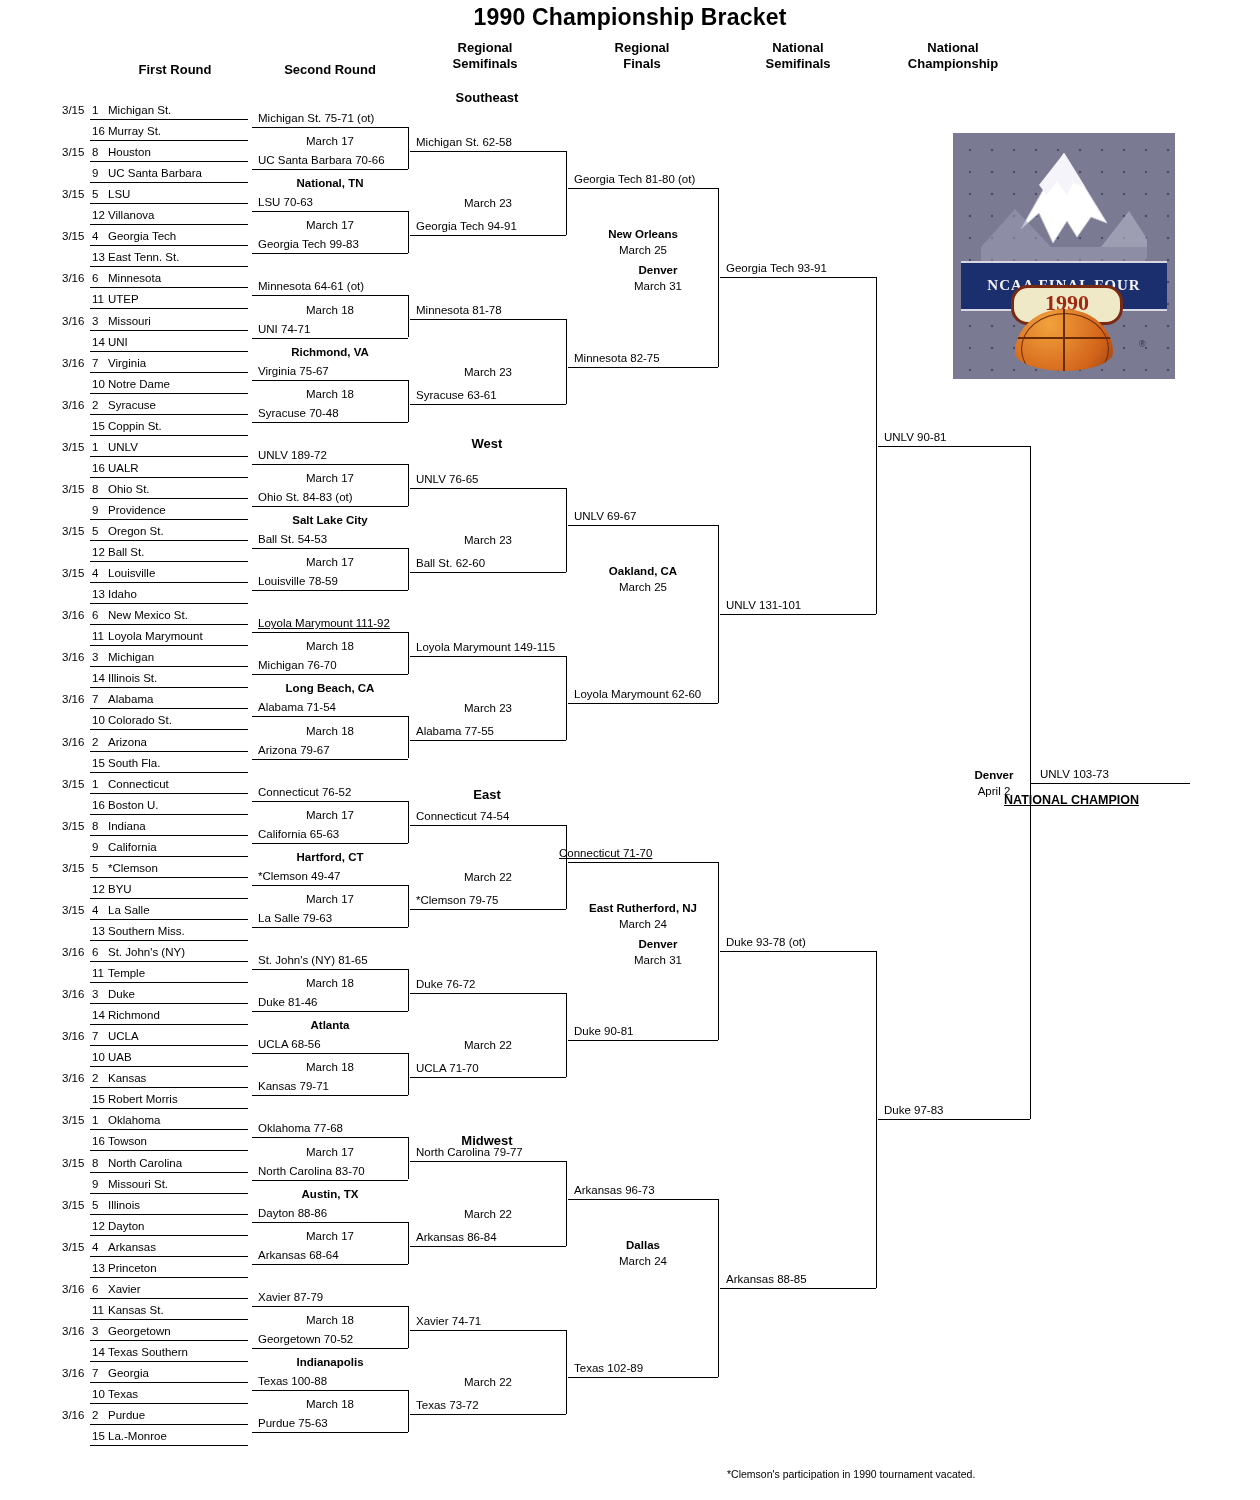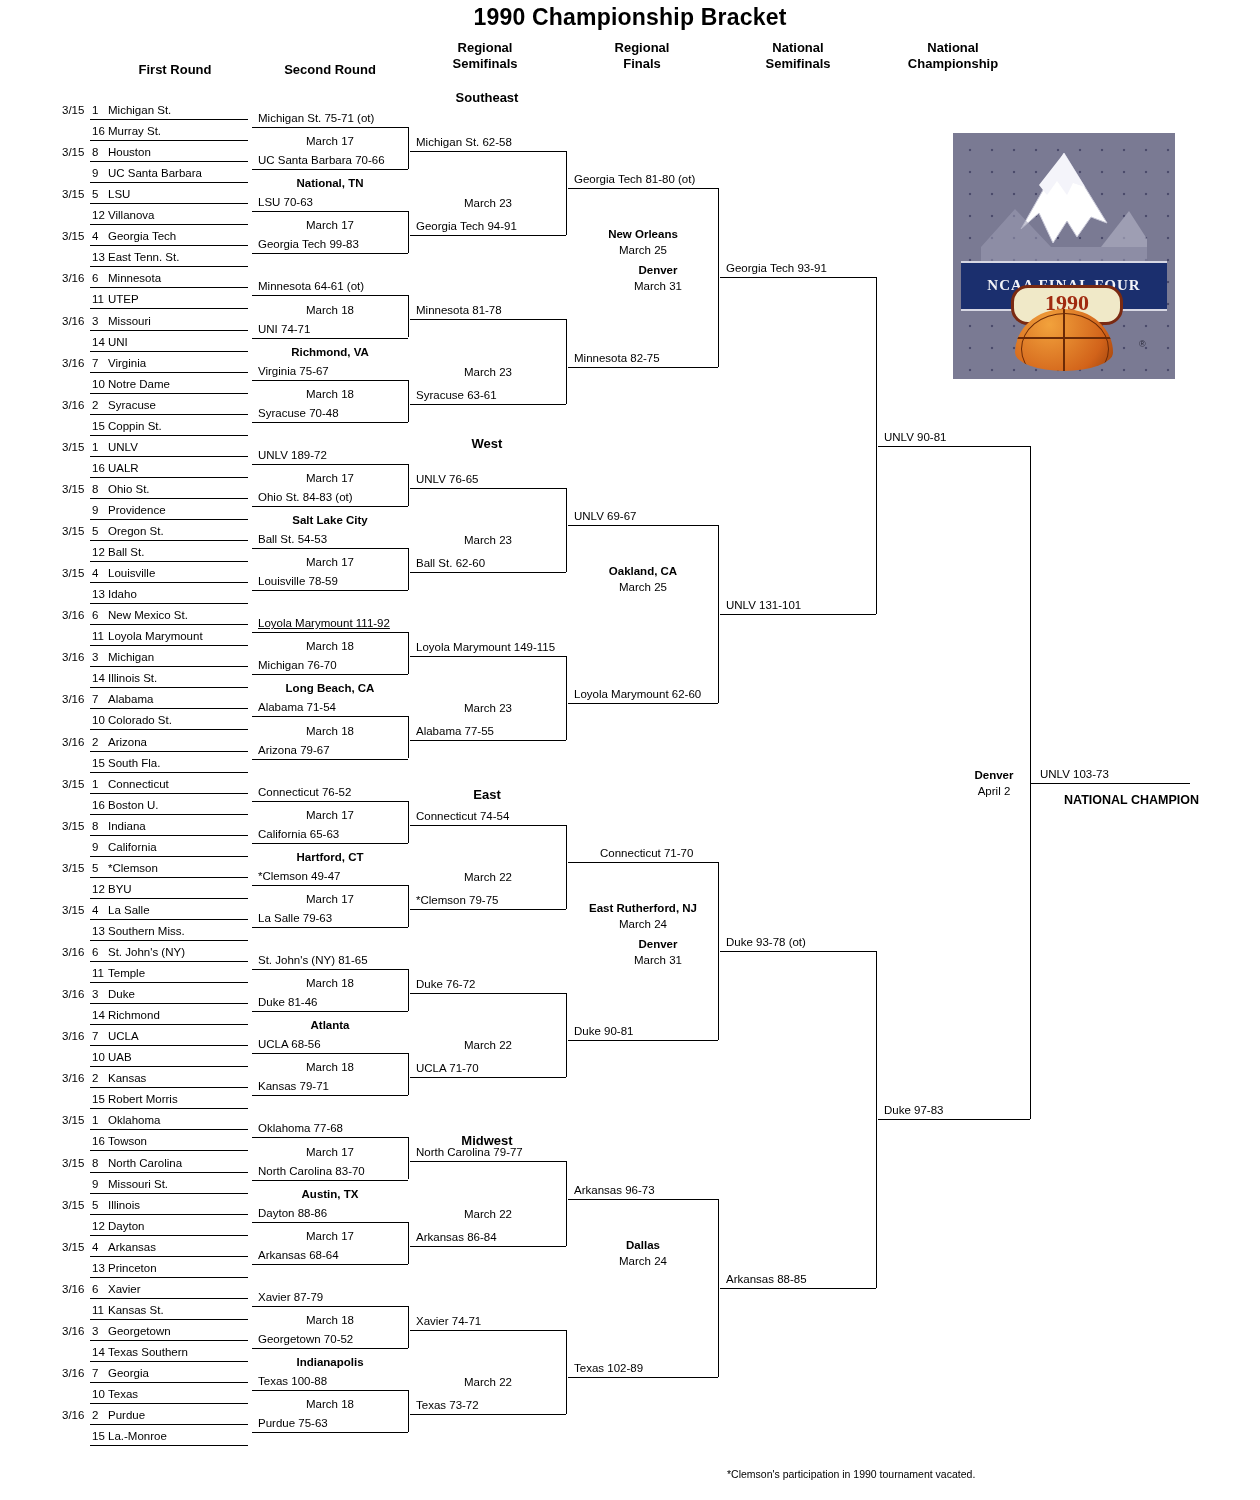--- a/index.html
+++ b/index.html
@@ -602,21 +602,21 @@
     <div class="site" style="left:568px;top:228.15px;width:150px;">New Orleans</div>
     <div class="sdate" style="left:568px;top:244.15px;width:150px;">March 25</div>
     <div class="score" style="left:574px;top:351.54999999999995px;">Minnesota 82-75</div>
     <div class="hline" style="left:568px;top:366.54999999999995px;width:150px;"></div>
     <div class="score" style="left:574px;top:509.95000000000005px;">UNLV 69-67</div>
     <div class="hline" style="left:568px;top:524.95px;width:150px;"></div>
     <div class="site" style="left:568px;top:564.95px;width:150px;">Oakland, CA</div>
     <div class="sdate" style="left:568px;top:580.95px;width:150px;">March 25</div>
     <div class="score" style="left:574px;top:688.35px;">Loyola Marymount 62-60</div>
     <div class="hline" style="left:568px;top:703.35px;width:150px;"></div>
-    <div class="score" style="left:600px;top:846.75px;">Connecticut 71-70</div>
+    <div class="score" style="left:559px;top:846.75px;text-decoration:underline;">Connecticut 71-70</div>
     <div class="hline" style="left:568px;top:861.75px;width:150px;"></div>
     <div class="site" style="left:568px;top:901.75px;width:150px;">East Rutherford, NJ</div>
     <div class="sdate" style="left:568px;top:917.75px;width:150px;">March 24</div>
     <div class="score" style="left:574px;top:1025.15px;">Duke 90-81</div>
     <div class="hline" style="left:568px;top:1040.15px;width:150px;"></div>
     <div class="score" style="left:574px;top:1183.5500000000002px;">Arkansas 96-73</div>
     <div class="hline" style="left:568px;top:1198.5500000000002px;width:150px;"></div>
     <div class="site" style="left:568px;top:1238.5500000000002px;width:150px;">Dallas</div>
     <div class="sdate" style="left:568px;top:1254.5500000000002px;width:150px;">March 24</div>
     <div class="score" style="left:574px;top:1361.95px;">Texas 102-89</div>
@@ -641,21 +641,21 @@
     <div class="vline" style="left:876px;top:950.95px;height:336.79999999999995px;"></div>
     <div class="score" style="left:884px;top:430.75px;">UNLV 90-81</div>
     <div class="hline" style="left:878px;top:445.75px;width:152px;"></div>
     <div class="score" style="left:884px;top:1104.35px;">Duke 97-83</div>
     <div class="hline" style="left:878px;top:1119.35px;width:152px;"></div>
     <div class="vline" style="left:1030px;top:445.75px;height:673.5999999999999px;"></div>
     <div class="site" style="left:918px;top:768.55px;width:152px;">Denver</div>
     <div class="sdate" style="left:918px;top:784.55px;width:152px;">April 2</div>
     <div class="score" style="left:1040px;top:767.55px;">UNLV 103-73</div>
     <div class="hline" style="left:1030px;top:782.55px;width:160px;"></div>
-    <div class="champ" style="left:1064px;top:792.55px;">NATIONAL CHAMPION</div>
+    <div class="champ" style="left:1004px;top:792.55px;text-decoration:underline;">NATIONAL CHAMPION</div>
   </div>
 
 <div id="logo">
   <div class="dots"></div>
   <svg class="mtn" viewBox="0 0 166 120">
     <polygon points="83,2 126,72 110,66 96,86 86,70 72,92 58,62 40,78" fill="#ffffff" stroke="#c9c9d8" stroke-width="1"></polygon>
     <polygon points="83,2 104,36 92,32 86,44 76,30 66,44 58,34" fill="#f4f4fa"></polygon>
     <polygon points="0,96 34,58 70,96 166,96 166,118 0,118" fill="#9d9db4" opacity="0.55"></polygon>
     <polygon points="120,96 148,60 166,88 166,96" fill="#b5b5c8" opacity="0.6"></polygon>
   </svg>

